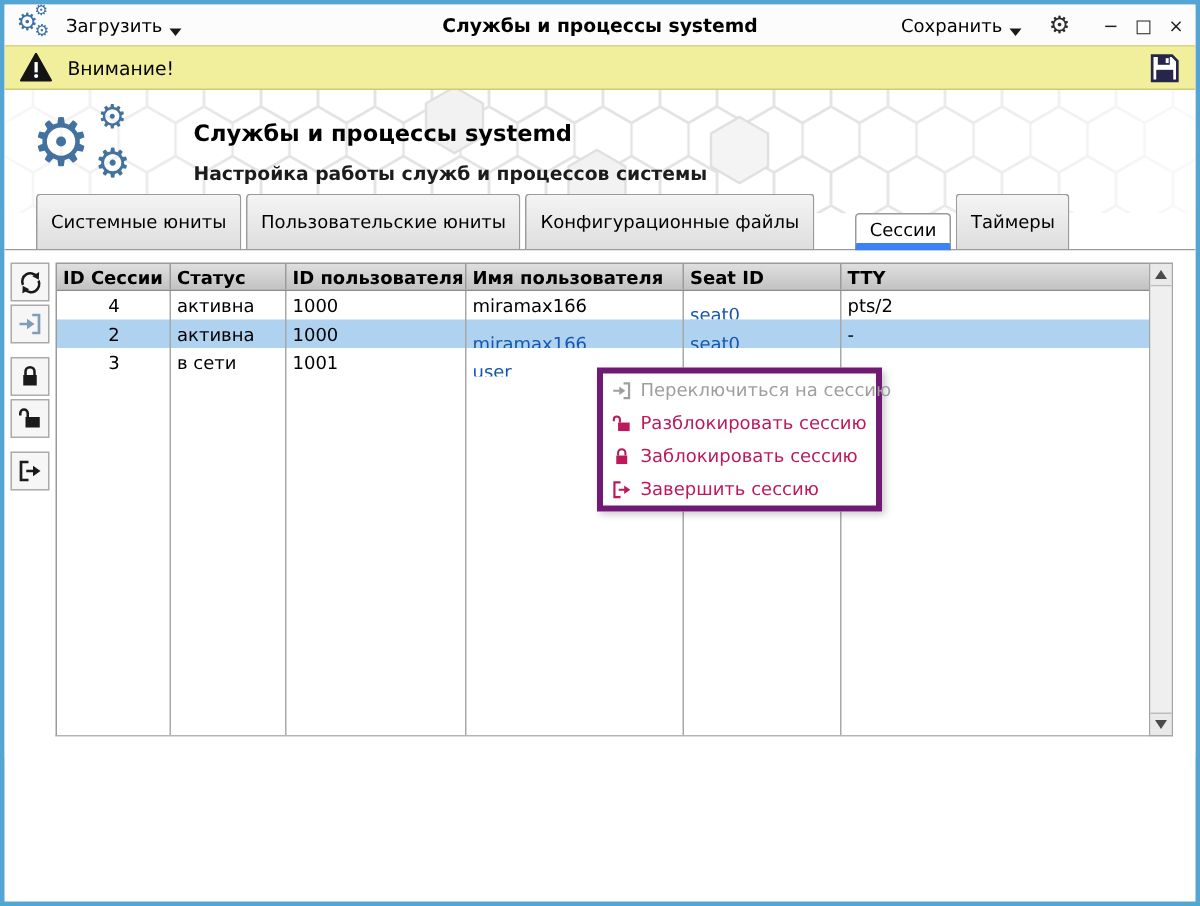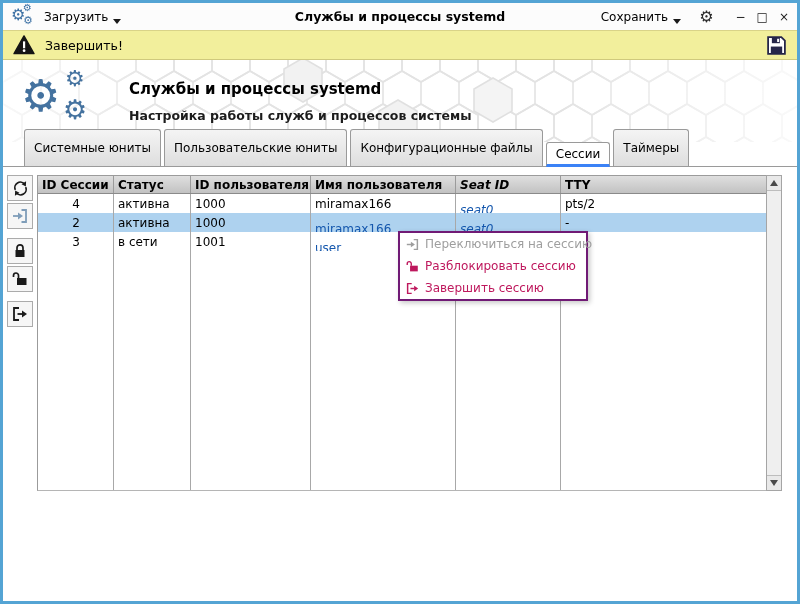--- a/index.html
+++ b/index.html
@@ -38,60 +38,60 @@
   .logo { position:relative; width:88px; height:66px; color:#44729f; flex:none; }
   .logo .g1 { position:absolute; left:2px; top:6px; font-size:44px; line-height:1; }
   .logo .g2 { position:absolute; left:46px; top:0px; font-size:22px; line-height:1; }
   .logo .g3 { position:absolute; left:44px; top:28px; font-size:27px; line-height:1; }
   .hero-title { font-size:15px; font-weight:bold; margin-bottom:10px; }
   .hero-sub { font-size:12.5px; font-weight:bold; color:#1c1c1c; }
 
   
   .tabbar { display:flex; align-items:flex-end; height:25px; padding-left:21px; border-bottom:1px solid #9a9a9a; background:#fff; }
   .tab { display:flex; align-items:center; height:37px; padding:0 9px; margin-right:3px; font-size:12px; border:1px solid #9a9a9a; border-bottom:none; border-radius:3px 3px 0 0; background:linear-gradient(#f4f4f4,#dedede); position:relative; cursor:default; white-space:nowrap; }
-  .tab.active { height:25px; background:#fff; z-index:3; margin-bottom:-1px; border-bottom:3px solid #3b82f6; }
+  .tab.active { height:25px; background:#fff; z-index:3; margin-bottom:-1px; border-bottom:5px solid #3b82f6;margin-left:24px; }
 
   
   .content { position:relative; height:338px; background:#fff; }
 
   .side-toolbar { position:absolute; left:4px; top:8px; width:28px; display:flex; flex-direction:column; }
   .tbtn { width:26px; height:26px; border:1px solid #ababab; background:#f6f6f6; display:flex; align-items:center; justify-content:center; margin-bottom:2px; color:#1a1a1a; }
   .tbtn.gap { margin-top:7px; }
   .tbtn.disabled { color:#7f9db9; }
 
   
   .table-wrap { position:absolute; left:34px; top:8px; right:15px; bottom:14px; }
   .grid { position:absolute; left:0; top:0; right:16px; bottom:0; border-left:1px solid #9b9b9b; border-bottom:1px solid #b5b5b5; background:#fff; }
   .thead { position:relative; z-index:3; display:flex; height:19px; background:linear-gradient(#dfdfdf,#c2c2c2); border-top:1px solid #9b9b9b; border-bottom:1px solid #8a8a8a; font-size:12px; font-weight:bold; }
   .th { display:flex; align-items:center; padding:0 4px; border-right:1px solid #9b9b9b; overflow:hidden; white-space:nowrap; }
   .c0 { width:76px; flex:none; }
   .c1 { width:77px; flex:none; }
   .c2 { width:120px; flex:none; }
   .c3 { width:145px; flex:none; }
-  .c4 { width:105px; flex:none;font-style:italic; }
+  .c4 { width:105px; flex:none; }
   .c5 { flex:1; }
   .th.c5 { border-right:none; }
   .colline { position:absolute; top:19px; bottom:0; width:1px; background:#a8a8a8; z-index:2; }
   .row { position:relative; z-index:1; display:flex; height:19px; font-size:12px; background:transparent; }
   .row.selected { background:#aed2ef; }
   .cell { display:flex; align-items:center; padding:0 4px; overflow:hidden; white-space:nowrap; }
   .cell.center { justify-content:center; }
   .cell-link { color:#1457ad; text-decoration:underline; cursor:pointer;margin-top:12px; }
 
   
   .vscroll { position:absolute; right:0; top:0; bottom:0; width:16px; border:1px solid #a5a5a5; background:#f6f6f6; display:flex; flex-direction:column; align-items:center; }
   .sb-btn { width:100%; height:15px; background:#e9e9e9; display:flex; align-items:center; justify-content:center; flex:none; }
   .sb-btn.top { border-bottom:1px solid #bdbdbd; }
   .sb-btn.bottom { margin-top:auto; border-top:1px solid #bdbdbd; }
   .sb-thumb { width:100%; flex:1; background:#efefef; }
   .tri-up { width:0; height:0; border-left:4px solid transparent; border-right:4px solid transparent; border-bottom:6px solid #4a4a4a; }
   .tri-down { width:0; height:0; border-left:4px solid transparent; border-right:4px solid transparent; border-top:6px solid #4a4a4a; }
 
   
-  .context-menu { position:absolute; left:395px; top:228px; width:190px; background:#fff; border:2px solid #701a75; box-shadow:2px 2px 5px rgba(0,0,0,.22); z-index:20; }
+  .context-menu { position:absolute; left:395px; top:242px; width:190px; background:#fff; border:4px solid #701a75; box-shadow:2px 2px 5px rgba(0,0,0,.22); z-index:20; }
   .menu-item { display:flex; align-items:center; gap:6px; height:22px; padding:0 8px 0 6px; font-size:12px; color:#be185d; cursor:default; white-space:nowrap; }
   .menu-item.disabled { color:#9e9e9e; }
   .menu-item svg { flex:none; }
 </style>
 </head>
 <body>
 
 <div class="window">
 
   <div class="titlebar">
@@ -120,21 +120,21 @@
       </div>
     </div>
   </div>
 
   <div class="banner">
     <svg width="22" height="20" viewBox="0 0 24 22">
       <path d="M12 1 L23 20.5 H1 Z" fill="#141414" stroke="#141414" stroke-width="1.5" stroke-linejoin="round"></path>
       <rect x="10.9" y="7" width="2.4" height="7.6" fill="#fff"></rect>
       <circle cx="12.1" cy="17.2" r="1.5" fill="#fff"></circle>
     </svg>
-    <span class="banner-text">Завершить!</span>
+    <span class="banner-text">Внимание!</span>
     <span class="banner-save">
       <svg width="21" height="21" viewBox="0 0 20 20">
         <path d="M2 2 h12.6 l3.4 3.4 V18 H2 Z" fill="#fff" stroke="#26264a" stroke-width="1.7"></path>
         <rect x="5.6" y="2.6" width="7.6" height="5.2" fill="#26264a"></rect>
         <rect x="10.6" y="3.6" width="1.9" height="3.1" fill="#fff"></rect>
         <rect x="4.6" y="11" width="10.8" height="7" fill="#26264a"></rect>
       </svg>
     </span>
   </div>
 
@@ -302,20 +302,27 @@
     </div>
     <div class="menu-item">
       <svg width="13" height="13" viewBox="0 0 16 16">
         <path d="M6.5 7 V4.5 a2.5 2.5 0 0 0 -5 0 V6" fill="none" stroke="currentColor" stroke-width="1.7"></path>
         <rect x="5" y="7" width="9.5" height="7" fill="currentColor"></rect>
       </svg>
       <span>Разблокировать сессию</span>
     </div>
     <div class="menu-item">
       <svg width="13" height="13" viewBox="0 0 16 16">
+        <path d="M5 7 V4.8 a3 3 0 0 1 6 0 V7" fill="none" stroke="currentColor" stroke-width="1.7"></path>
+        <rect x="3.5" y="7" width="9" height="7" fill="currentColor"></rect>
+      </svg>
+      <span>Заблокировать сессию</span>
+    </div>
+    <div class="menu-item">
+      <svg width="13" height="13" viewBox="0 0 16 16">
         <path d="M7 2 H2 V14 H7" fill="none" stroke="currentColor" stroke-width="1.8"></path>
         <line x1="5.5" y1="8" x2="10.5" y2="8" stroke="currentColor" stroke-width="1.8"></line>
         <path d="M10 4.5 L15 8 L10 11.5 Z" fill="currentColor"></path>
       </svg>
       <span>Завершить сессию</span>
     </div>
   </div>
 
 </div>
 

